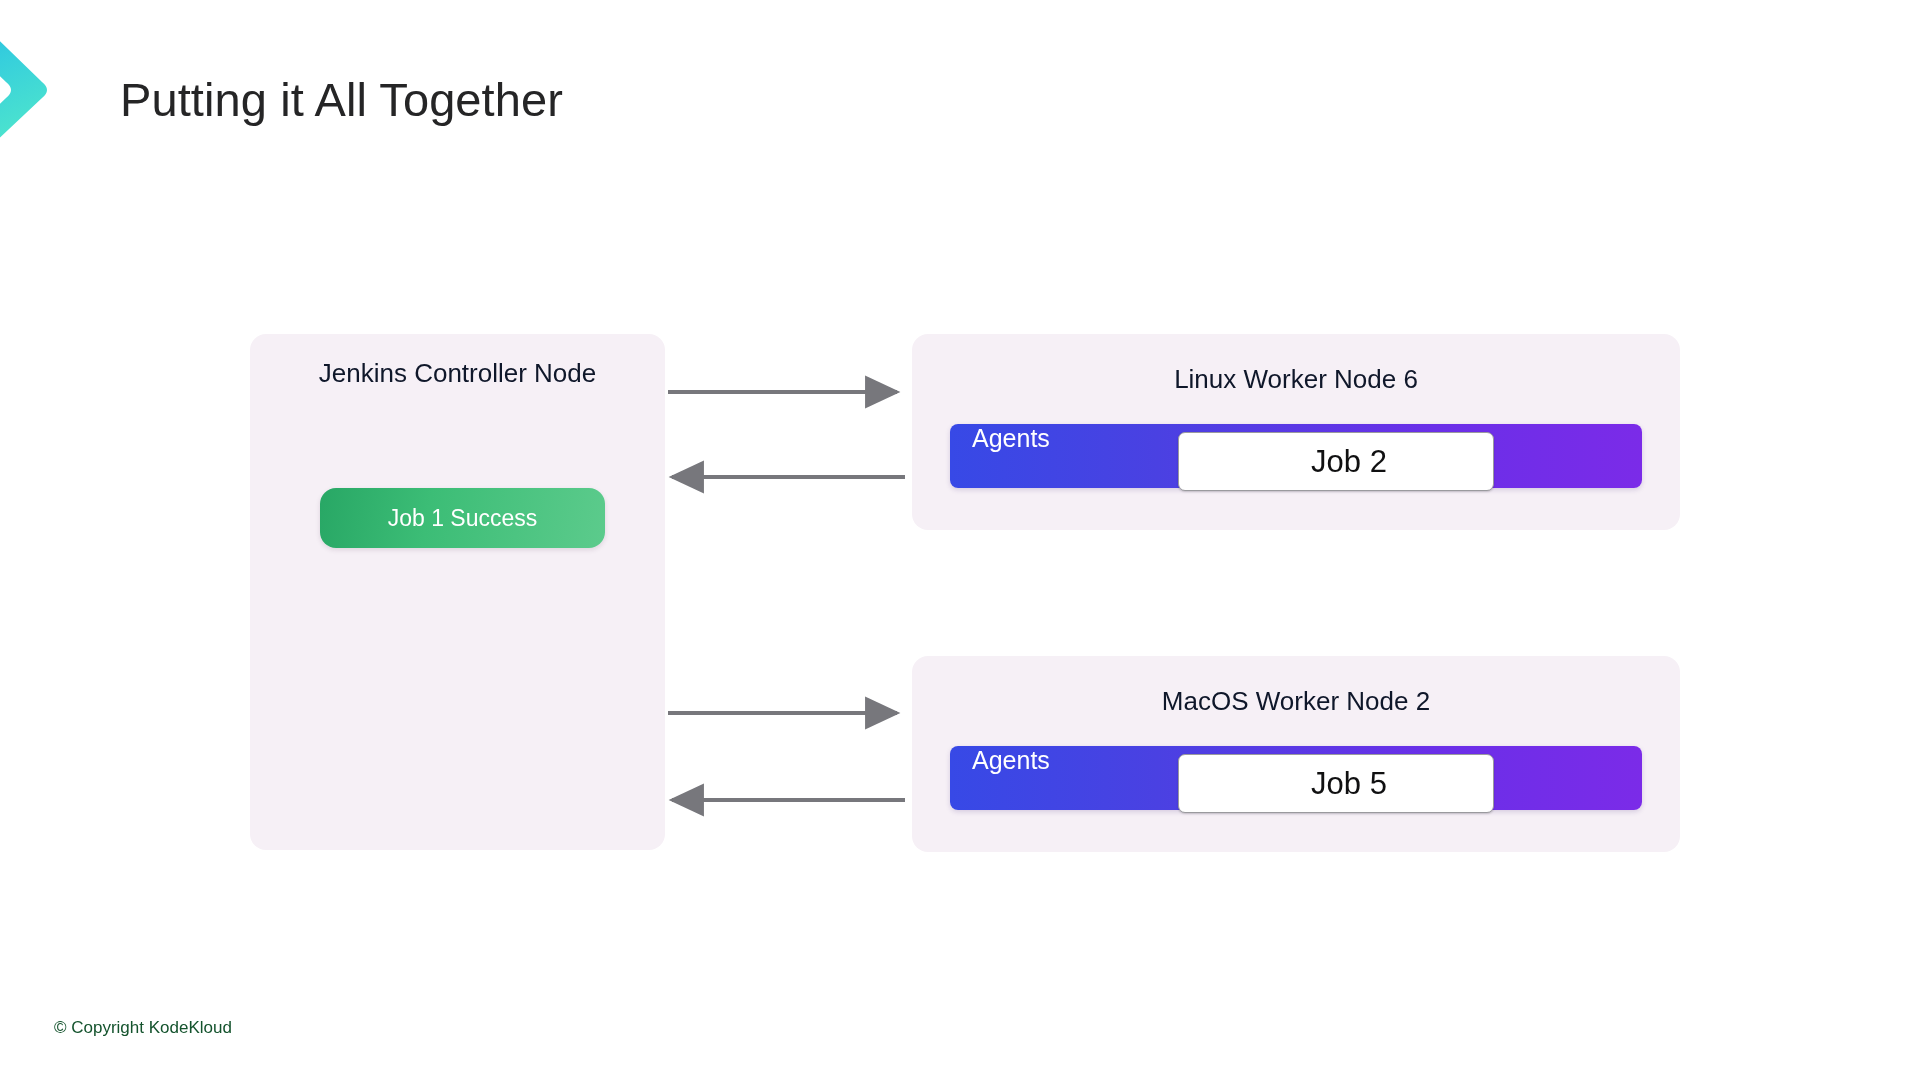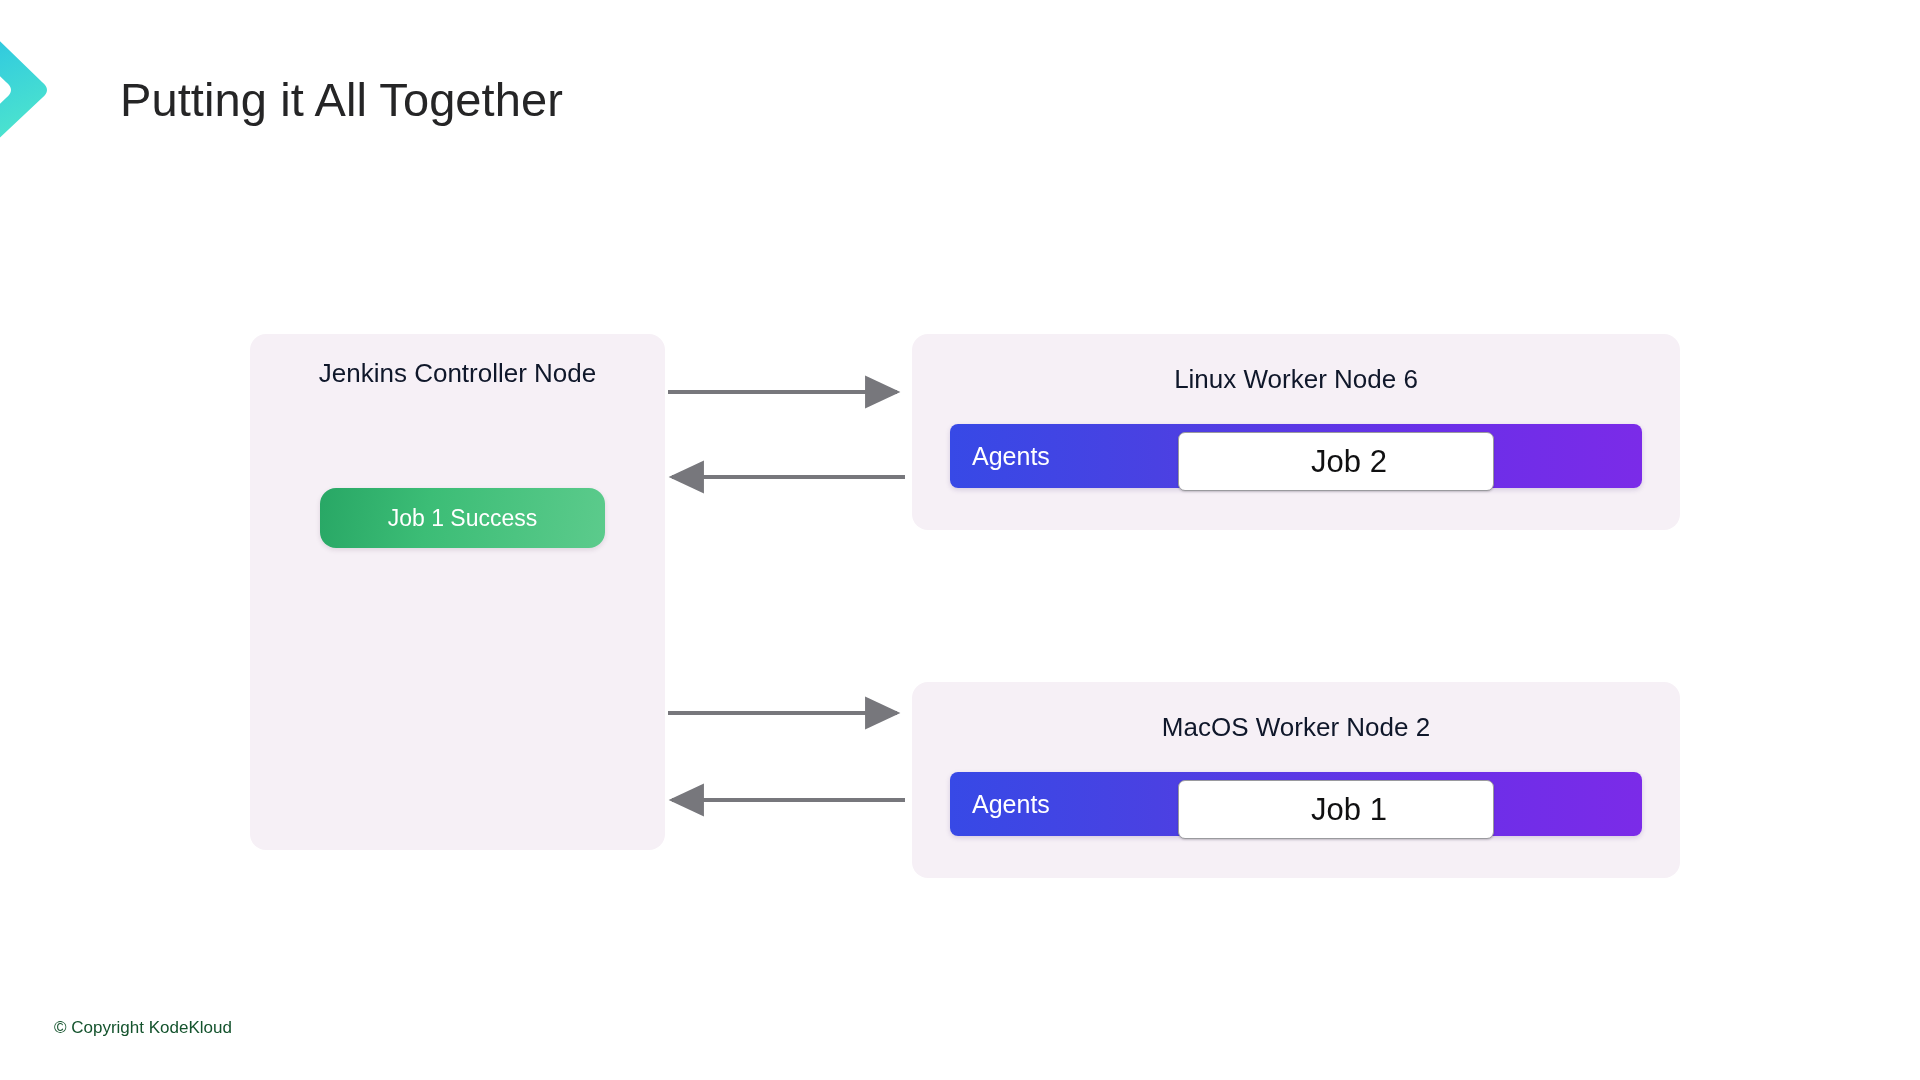--- a/index.html
+++ b/index.html
@@ -58,21 +58,21 @@
     color: #0f172a;
     white-space: nowrap;
   }
 
   
   #controller-panel { left: 250px; top: 334px; width: 415px; height: 516px; }
   #controller-panel .panel-title { top: 24px; }
 
   
   #worker-panel-1 { left: 912px; top: 334px; width: 768px; height: 196px; }
-  #worker-panel-2 { left: 912px; top: 682px; width: 768px; height: 196px; }
+  #worker-panel-2 { left: 912px; top: 656px; width: 768px; height: 196px; }
   .panel-worker .panel-title { top: 30px; }
 
   
   .job-badge {
     position: absolute;
     width: 285px;
     height: 60px;
     border-radius: 16px;
     display: flex;
     align-items: center;
@@ -96,21 +96,20 @@
   
   .agents-bar {
     position: absolute;
     left: 38px;
     width: 692px;
     height: 64px;
     border-radius: 8px;
     background: linear-gradient(90deg, #3749e6 0%, #4a41e2 30%, #6a2fe8 70%, #7b2be8 100%);
     box-shadow: 0 2px 5px rgba(60,30,120,0.17);
     display: flex;
-    align-items: center;
   }
   #agents-bar-1 { top: 90px; }
   #agents-bar-2 { top: 90px; }
 
   .agents-label {
     margin-left: 22px;
     color: #ffffff;
     font-size: 25px;
     font-weight: 400;
     white-space: nowrap;
@@ -212,20 +211,20 @@
         <span>Job 2</span>
       </div>
     </div>
   </div>
 
   <div class="panel panel-worker" id="worker-panel-2">
     <div class="panel-title">MacOS Worker Node 2</div>
     <div class="agents-bar" id="agents-bar-2">
       <span class="agents-label">Agents</span>
       <div class="job-card">
-        <span>Job 1</span>
+        <span>Job 5</span>
       </div>
     </div>
   </div>
 
 </div>
 
 <div class="footer-copyright">© Copyright KodeKloud</div>
 
 </body></html>

